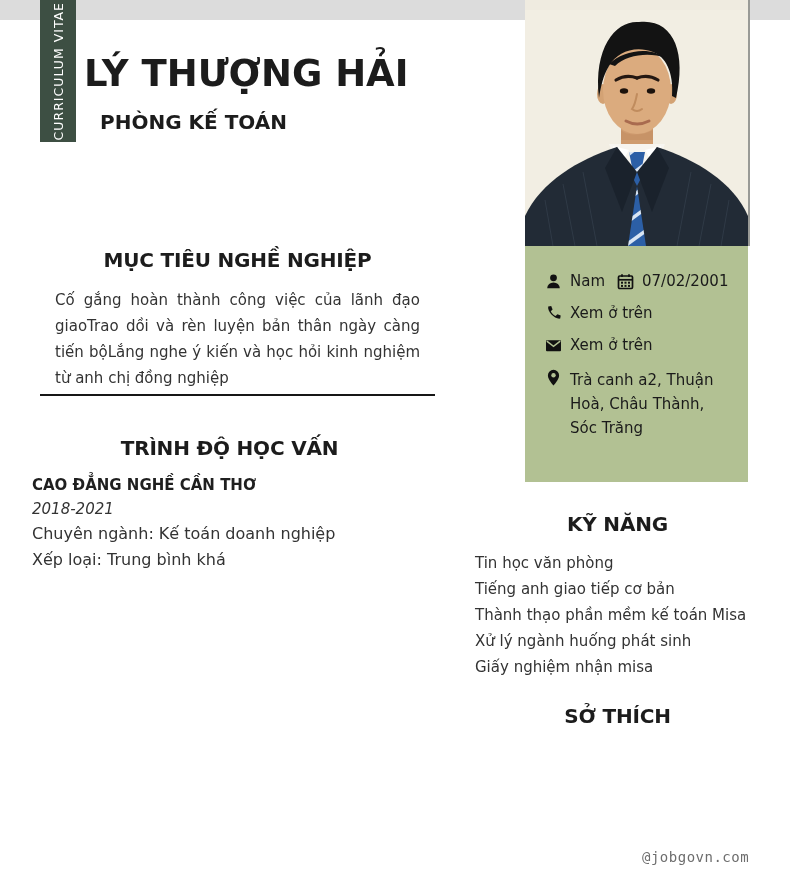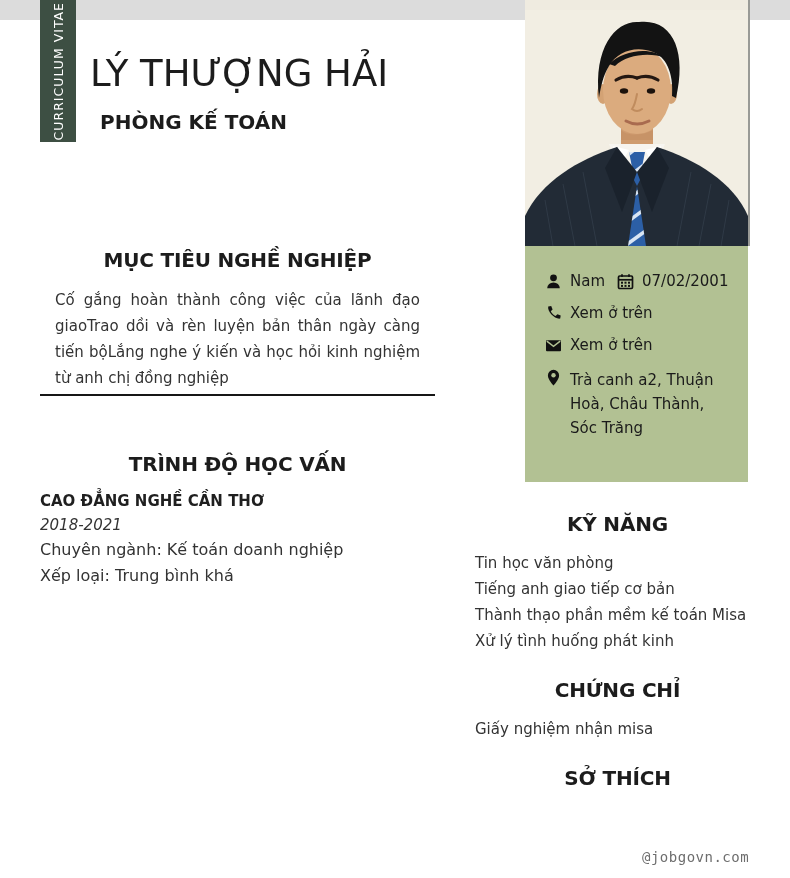--- a/index.html
+++ b/index.html
@@ -21,22 +21,22 @@
     display:flex;align-items:center;justify-content:center;
   }
   .cv-tab span{
     writing-mode:vertical-rl;
     transform:rotate(180deg);
     color:#ffffff;font-size:12.5px;letter-spacing:1px;
     white-space:nowrap;
   }
   .name{
     position:absolute;left:84px;top:50px;
-    font-size:37px;font-weight:400;color:var(--heading_text);
-    letter-spacing:0px;line-height:48px;white-space:nowrap;margin-left:6px;
+    font-size:37px;font-weight:700;color:var(--heading_text);
+    letter-spacing:0px;line-height:48px;white-space:nowrap;
   }
   .job-title{
     position:absolute;left:100px;top:110px;
     font-size:20px;font-weight:700;color:var(--heading_text);
     white-space:nowrap;
   }
   .photo{
     position:absolute;left:525px;top:0;width:223px;height:246px;
     border-right:2px solid #999a96;
     box-sizing:content-box;
@@ -57,21 +57,21 @@
   h2.sec{
     font-size:20px;font-weight:700;color:var(--heading_text);
     margin:0 0 14px 0;letter-spacing:-0.2px;text-align:center;
   }
   .main-left{position:absolute;left:40px;top:248px;width:395px;}
   .main-left p{
     margin:15px;font-size:15px;line-height:26px;color:var(--body_text);
     text-align:justify;
   }
   .divider{position:absolute;left:40px;top:394px;width:395px;height:2px;background:var(--divider);}
-  .education{position:absolute;left:40px;top:436px;width:395px;margin-top:16px;}
+  .education{position:absolute;left:32px;top:436px;width:395px;}
   .edu-school{font-size:15px;font-weight:700;color:#1f1f1f;line-height:23px;}
   .edu-period{font-size:15px;font-style:italic;color:#333;line-height:24px;}
   .edu-line{font-size:16px;color:var(--body_text);line-height:26px;}
   .right-col{position:absolute;left:475px;top:512px;width:285px;}
   .right-col .item{font-size:15px;color:var(--body_text);line-height:26px;}
   .right-col h2.sub{margin-top:24px;}
   .watermark{
     position:absolute;left:642px;top:849px;
     font-family:"DejaVu Sans Mono","Liberation Mono",monospace;
     font-size:14px;color:var(--watermark_gray);letter-spacing:0.5px;
@@ -216,23 +216,22 @@
     <div class="edu-period">2018-2021</div>
     <div class="edu-line">Chuyên ngành: Kế toán doanh nghiệp</div>
     <div class="edu-line">Xếp loại: Trung bình khá</div>
   </div>
 
   <div class="right-col">
     <h2 class="sec">KỸ NĂNG</h2>
     <div class="item">Tin học văn phòng</div>
     <div class="item">Tiếng anh giao tiếp cơ bản</div>
     <div class="item">Thành thạo phần mềm kế toán Misa</div>
-    <div class="item">Xử lý tình huống phát kinh</div>
-
-    <h2 class="sec sub">CHỨNG CHỈ</h2>
+    <div class="item">Xử lý ngành huống phát sinh</div>
+
     <div class="item">Giấy nghiệm nhận misa</div>
 
     <h2 class="sec sub">SỞ THÍCH</h2>
   </div>
 
   <div class="watermark">@jobgovn.com</div>
 
 </div>
 
 </body></html>

